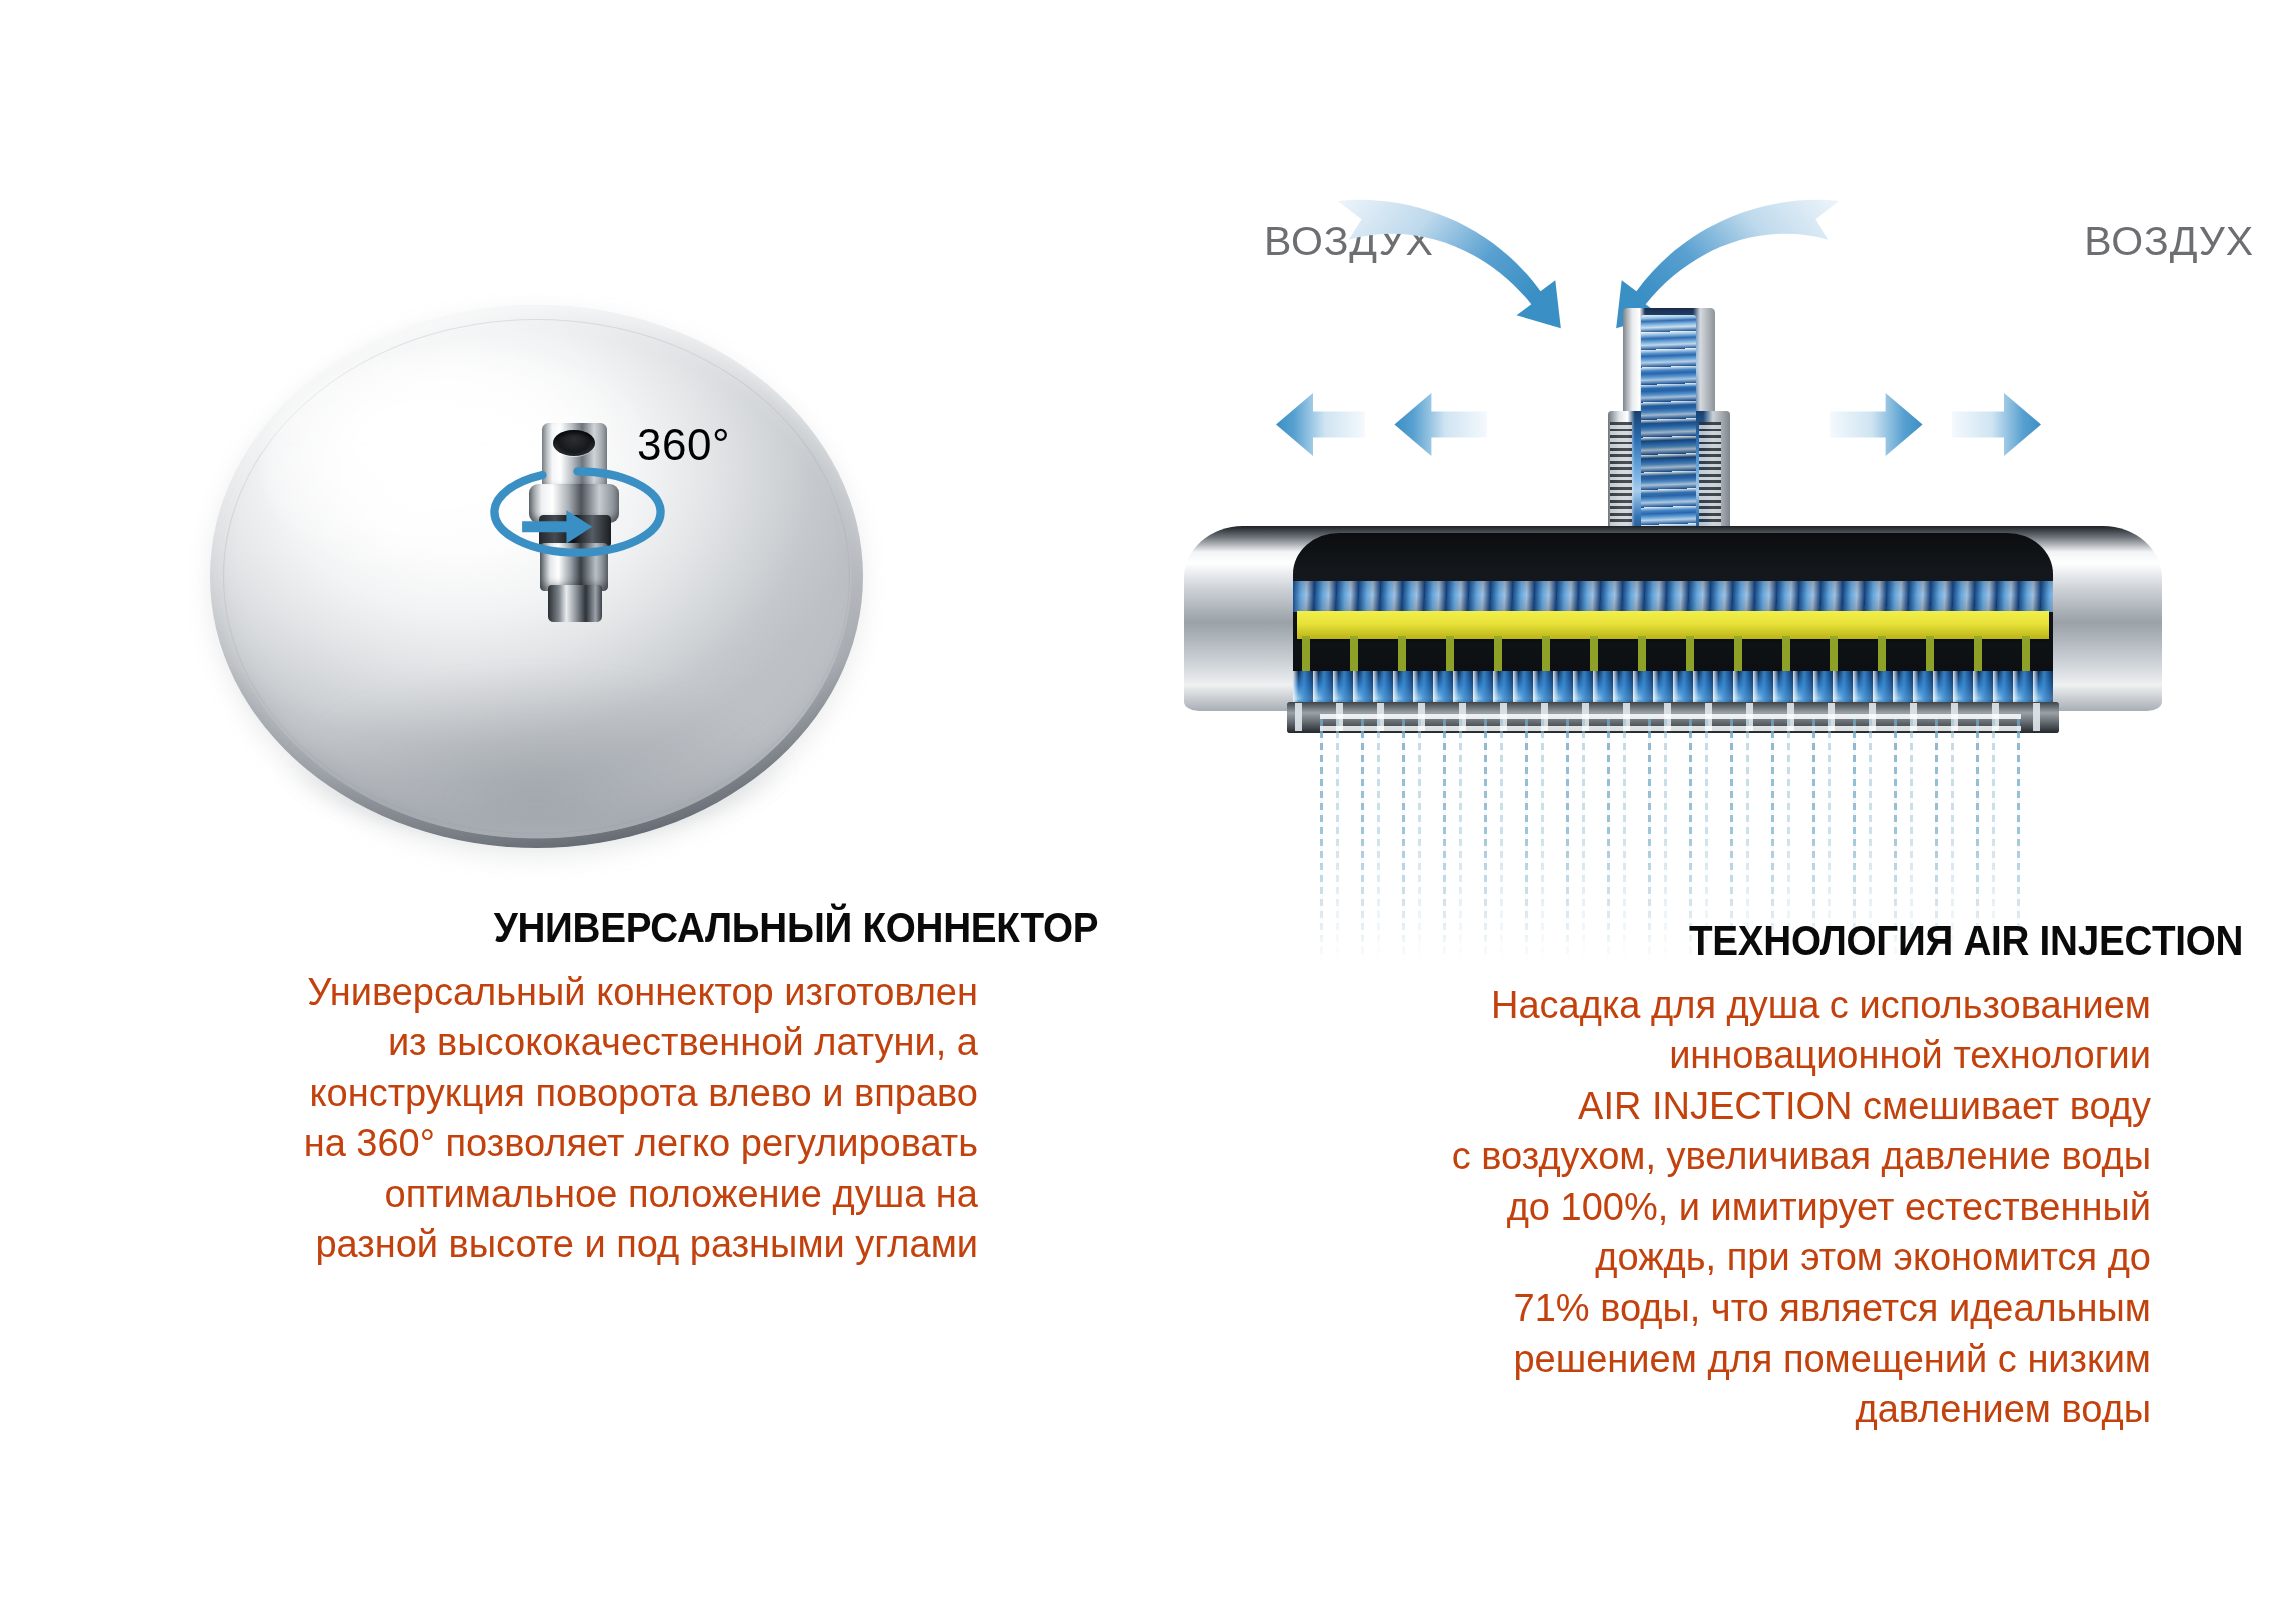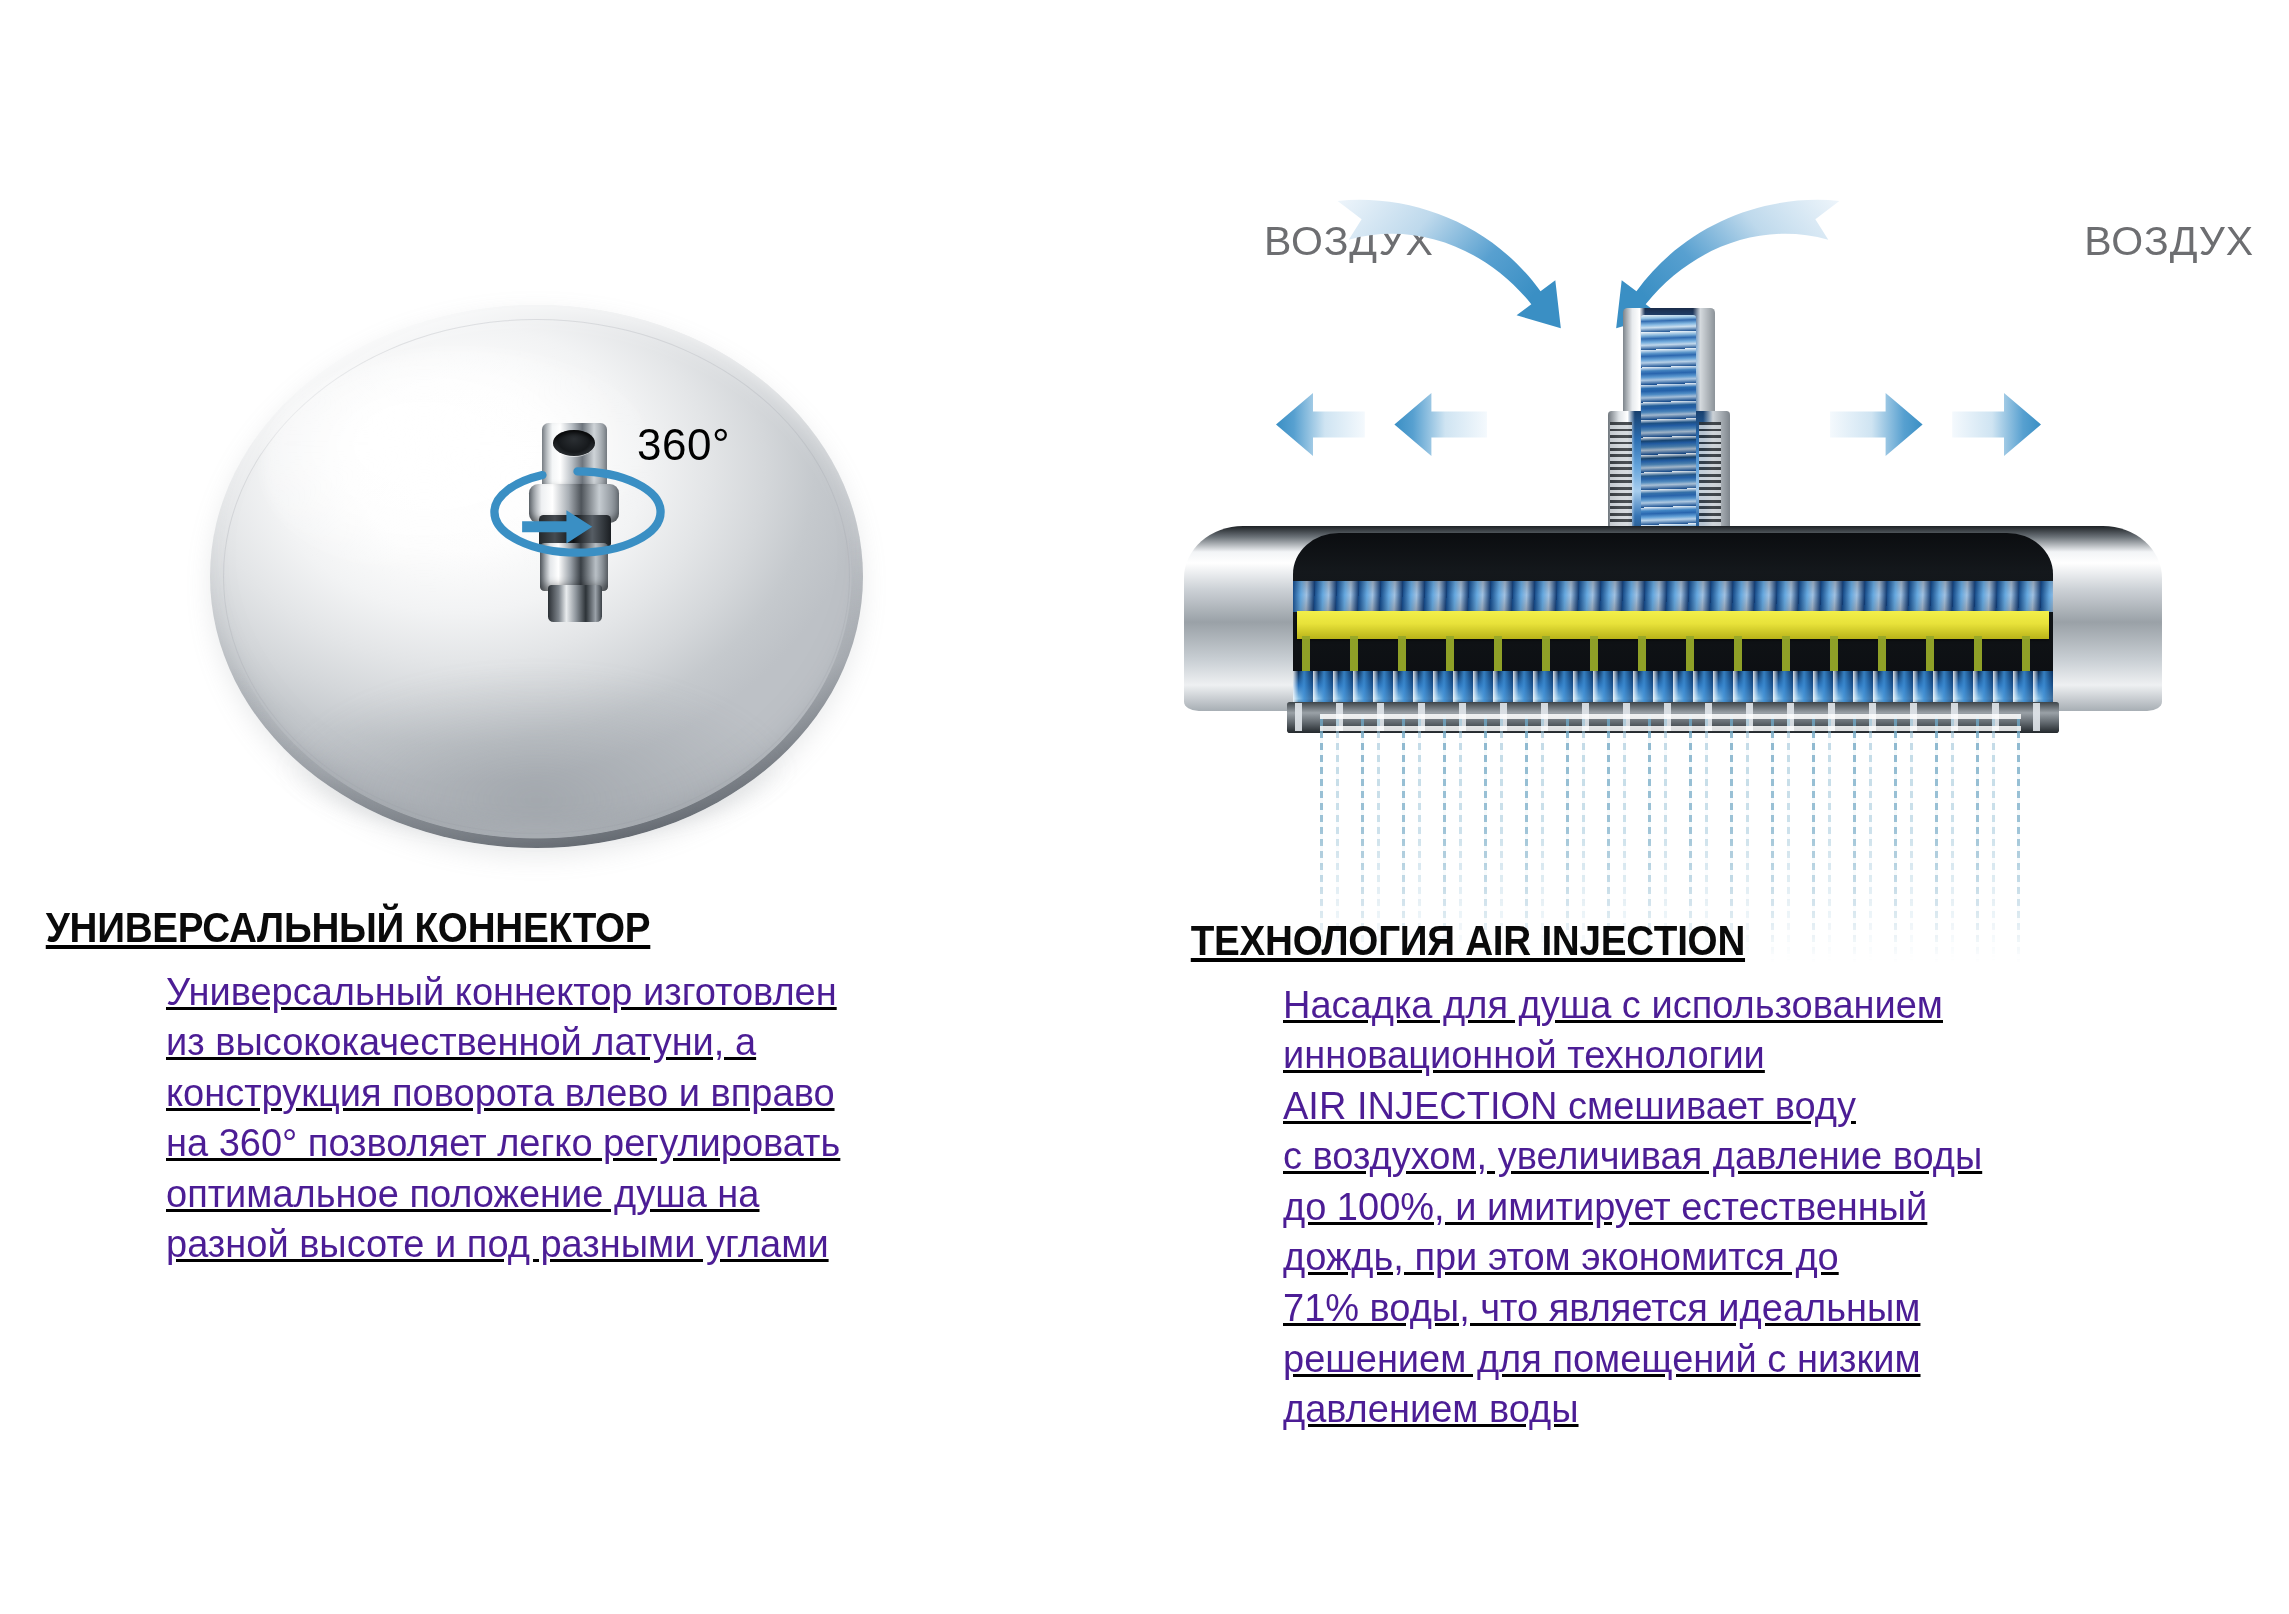--- a/index.html
+++ b/index.html
@@ -326,37 +326,36 @@
         rgba(255,255,255,0) 4.6px, rgba(255,255,255,0) 12px);
     mix-blend-mode: screen;
   }
 
   
   .caption {
     position: absolute;
     left: 0;
     width: 100%;
     top: 904px;
-    text-align: left;
-    text-decoration: underline;
+    text-align: right;
   }
   .caption h2 {
     margin: 0 0 14.8px 0;
     font-size: 42px;
     font-weight: bold;
     color: #0a0a0a;
     letter-spacing: -0.3px;
     transform: scaleX(0.92);
     transform-origin: center;
   }
   .caption p {
     margin: 0 auto;
     font-size: 38px;
     line-height: 1.33;
-    color: #4c1d95;
+    color: #c2410c;
     font-weight: 300;
     max-width: 831px;
     white-space: pre-line;
   }
   .caption.left  p { max-width: 812px; }
   .caption.right p { max-width: 868px; }
 </style>
 </head>
 <body>
 

